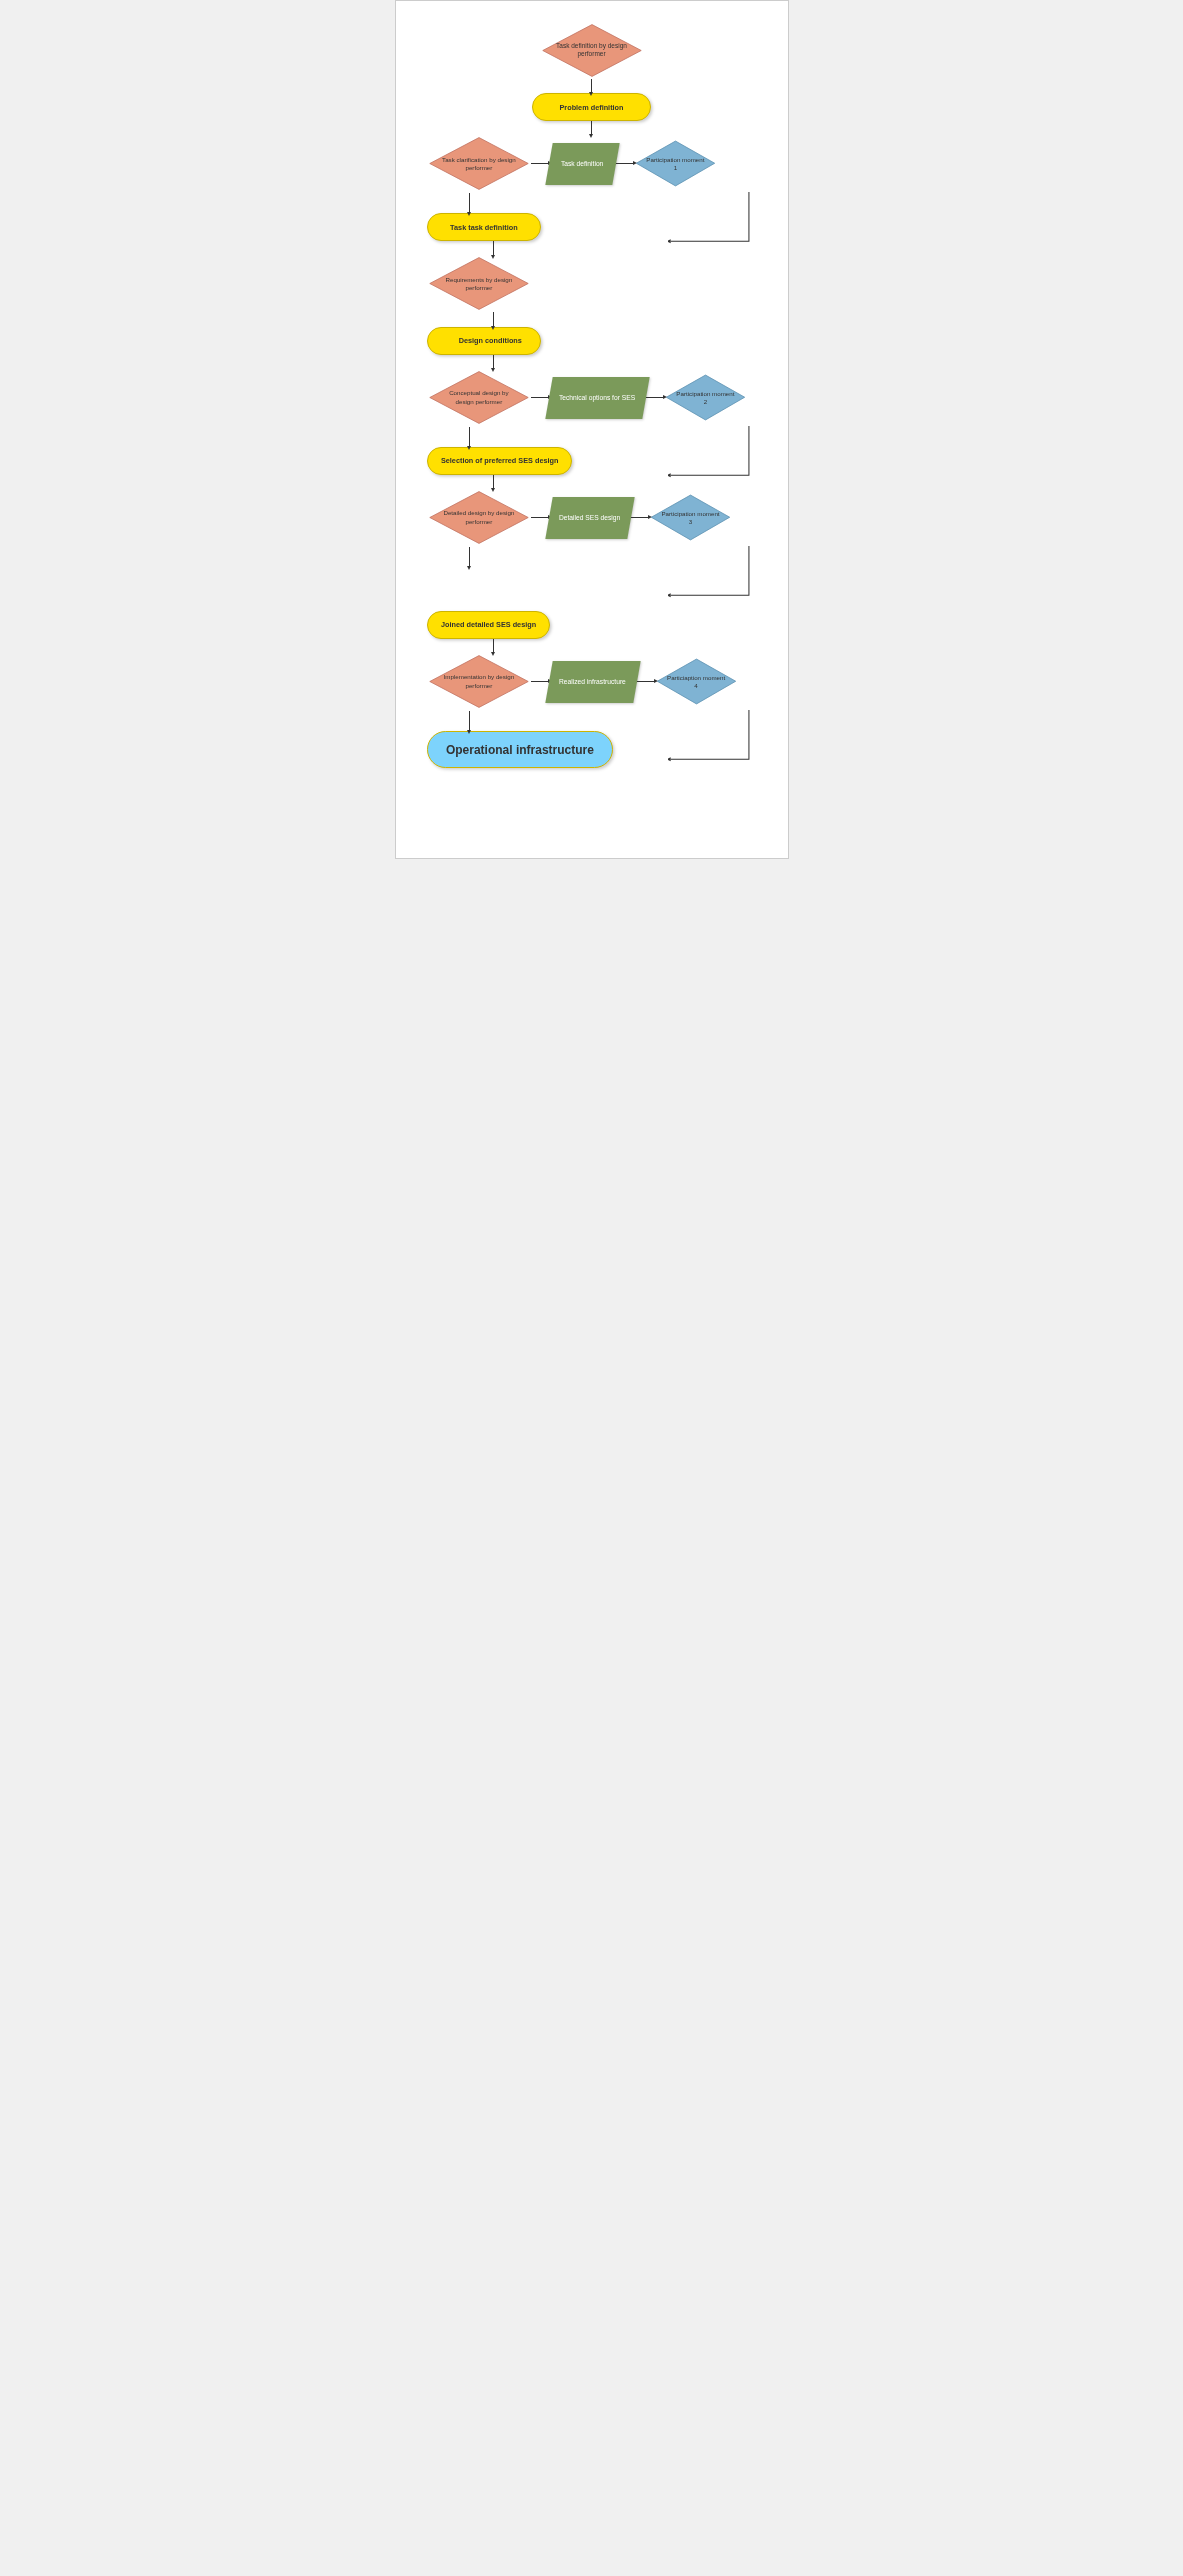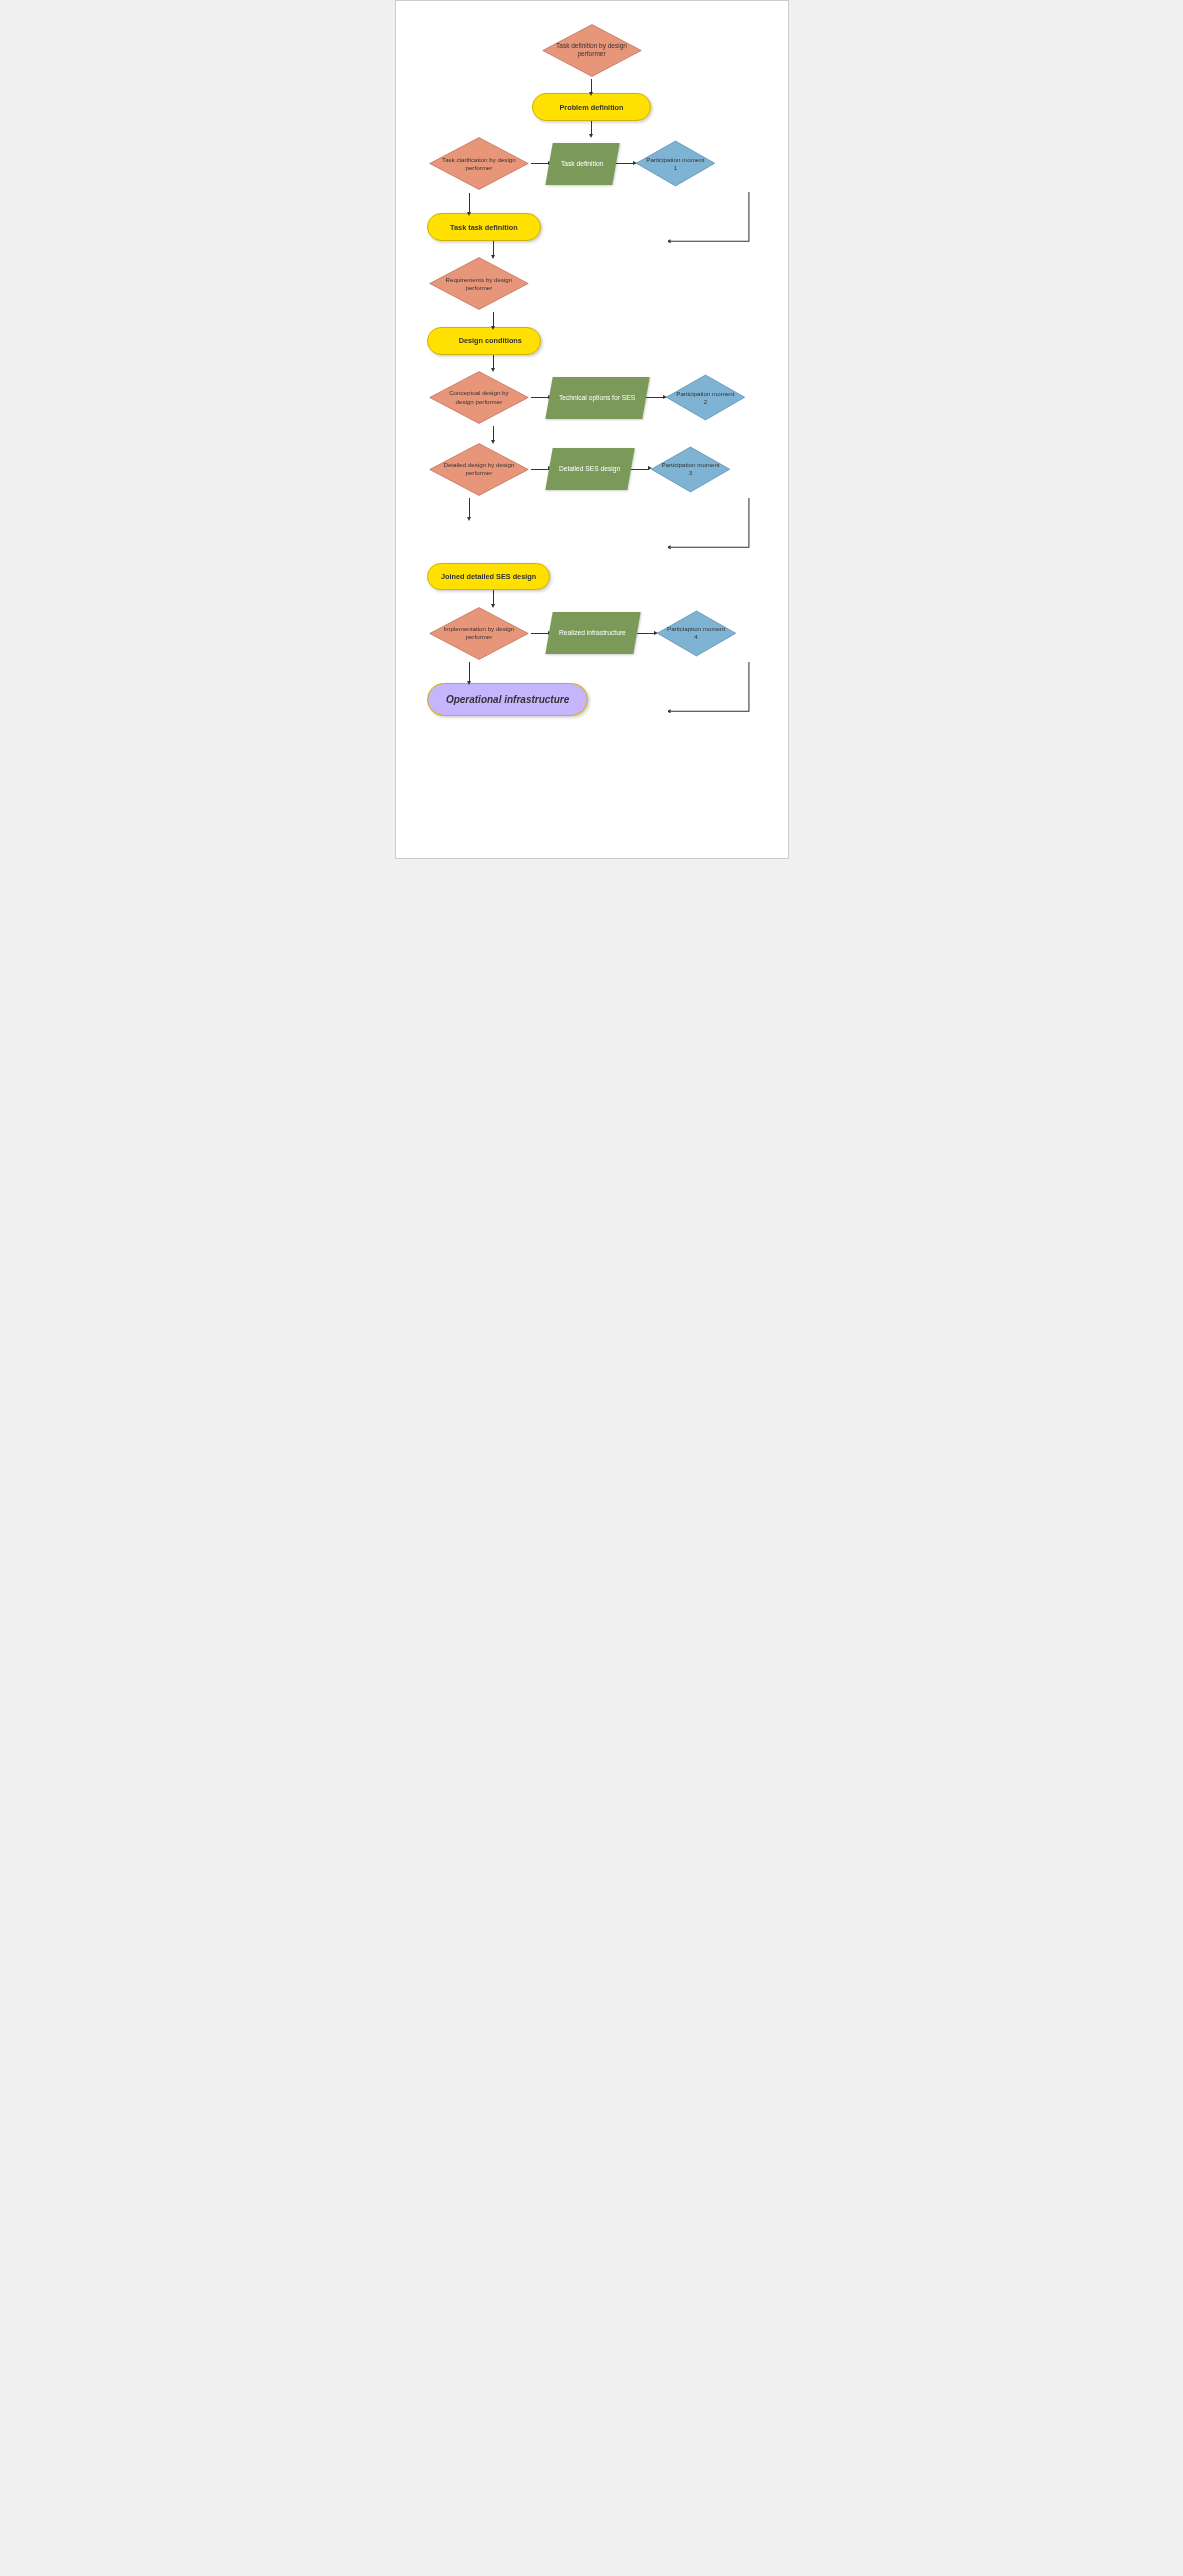--- a/index.html
+++ b/index.html
@@ -158,20 +158,36 @@
         <div style="position:absolute;right:-3.1px;top:-2.1px;width:0;height:0;border-top:2.6px solid transparent;border-bottom:2.6px solid transparent;border-left:4.2px solid #333;"></div>
       </div>
       <div style="flex-shrink:0;position:relative;width:83px;height:49px;display:inline-block;text-align:center;">
         <svg viewBox="0 0 160 95" style="position:absolute;top:0;left:0;width:100%;height:100%;">
           <polygon points="80,4 156,47 80,91 4,47" fill="#7FB3D3" stroke="#5a90b0" stroke-width="1.5"></polygon>
         </svg>
         <div style="position:relative;z-index:1;font-size:6.2px;font-weight:500;color:#333;display:flex;align-items:center;justify-content:center;height:100%;padding:4.2px 10.4px;line-height:1.3;text-align:center;">Participation moment 2</div>
       </div>
     </div>
 
+    <div style="position:relative;width:100%;display:flex;flex-direction:row;align-items:flex-start;">
+      <div style="display:flex;flex-direction:column;align-items:flex-start;margin-left:21px;margin-top:0;">
+        <div style="height:21px;display:flex;align-items:center;padding-left:42px;">
+          <div style="width:1px;height:20px;background:#333;position:relative;">
+            <div style="position:absolute;bottom:-3.1px;left:-2.1px;width:0;height:0;border-left:2.6px solid transparent;border-right:2.6px solid transparent;border-top:4.2px solid #333;"></div>
+          </div>
+        </div>
+        <div style="background:#FFE000;border:1.6px solid #CDB400;border-radius:26px;padding:8.3px 13px;text-align:center;font-size:7.3px;font-weight:bold;color:#333;min-width:114px;box-shadow:1.6px 1.6px 3.1px rgba(0,0,0,0.2);">
+          <span>Selection of preferred SES design</span>
+        </div>
+      </div>
+      <svg style="position:absolute;top:0;right:0;pointer-events:none;" width="109" height="57" viewBox="0 0 210 110">
+        <path d="M 156 0 L 156 95 L 5 95" stroke="#333" stroke-width="2" fill="none"></path>
+        <polygon points="5,91 5,99 -3,95" fill="#333"></polygon>
+      </svg>
+    </div>
 
     <div style="width:1px;height:14.5px;background:#333;position:relative;margin-left:87px;align-self:flex-start;">
       <div style="position:absolute;bottom:-3.1px;left:-2.1px;width:0;height:0;border-left:2.6px solid transparent;border-right:2.6px solid transparent;border-top:4.2px solid #333;"></div>
     </div>
 
     <div style="display:flex;flex-direction:row;align-items:center;width:100%;position:relative;">
       <div style="flex-shrink:0;margin-left:21px;">
         <div style="position:relative;width:104px;height:57px;display:inline-block;text-align:center;">
           <svg viewBox="0 0 200 110" style="position:absolute;top:0;left:0;width:100%;height:100%;">
             <polygon points="100,5 195,55 100,105 5,55" fill="#E8967A" stroke="#c07060" stroke-width="1.5"></polygon>
@@ -243,21 +259,21 @@
       </div>
     </div>
 
     <div style="position:relative;width:100%;display:flex;flex-direction:row;align-items:flex-start;">
       <div style="display:flex;flex-direction:column;align-items:flex-start;margin-left:21px;margin-top:0;">
         <div style="height:21px;display:flex;align-items:center;padding-left:42px;">
           <div style="width:1px;height:20px;background:#333;position:relative;">
             <div style="position:absolute;bottom:-3.1px;left:-2.1px;width:0;height:0;border-left:2.6px solid transparent;border-right:2.6px solid transparent;border-top:4.2px solid #333;"></div>
           </div>
         </div>
-        <div style="background:#c4b5fd;border:1.6px solid #CDB400;border-radius:26px;padding:10.4px 18px;text-align:center;font-size:10px;font-weight:bold;color:#333;min-width:119px;box-shadow:1.6px 1.6px 3.1px rgba(0,0,0,0.2);margin-bottom:15.6px;font-style:italic;">
+        <div style="background:#7dd3fc;border:1.6px solid #CDB400;border-radius:26px;padding:10.4px 18px;text-align:center;font-size:12px;font-weight:bold;color:#333;min-width:119px;box-shadow:1.6px 1.6px 3.1px rgba(0,0,0,0.2);margin-bottom:15.6px;">
           <span>Operational infrastructure</span>
         </div>
       </div>
       <svg style="position:absolute;top:0;right:0;pointer-events:none;" width="109" height="57" viewBox="0 0 210 110">
         <path d="M 156 0 L 156 95 L 5 95" stroke="#333" stroke-width="2" fill="none"></path>
         <polygon points="5,91 5,99 -3,95" fill="#333"></polygon>
       </svg>
     </div>
 
   </div>

